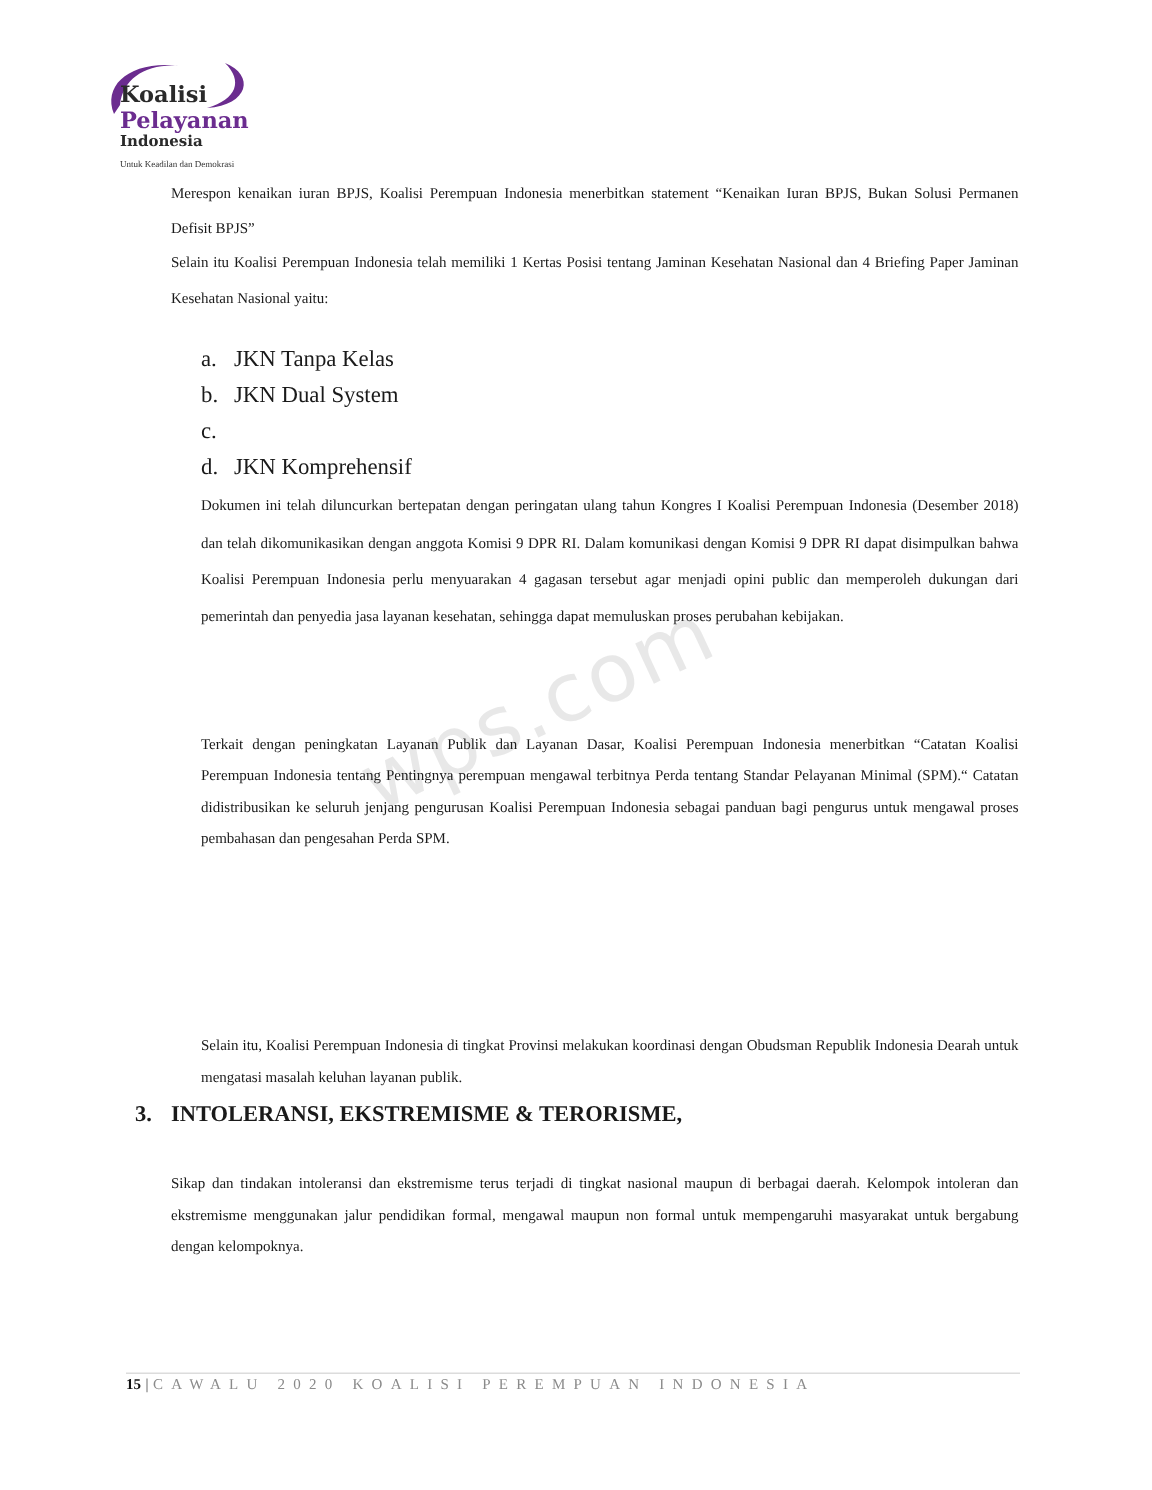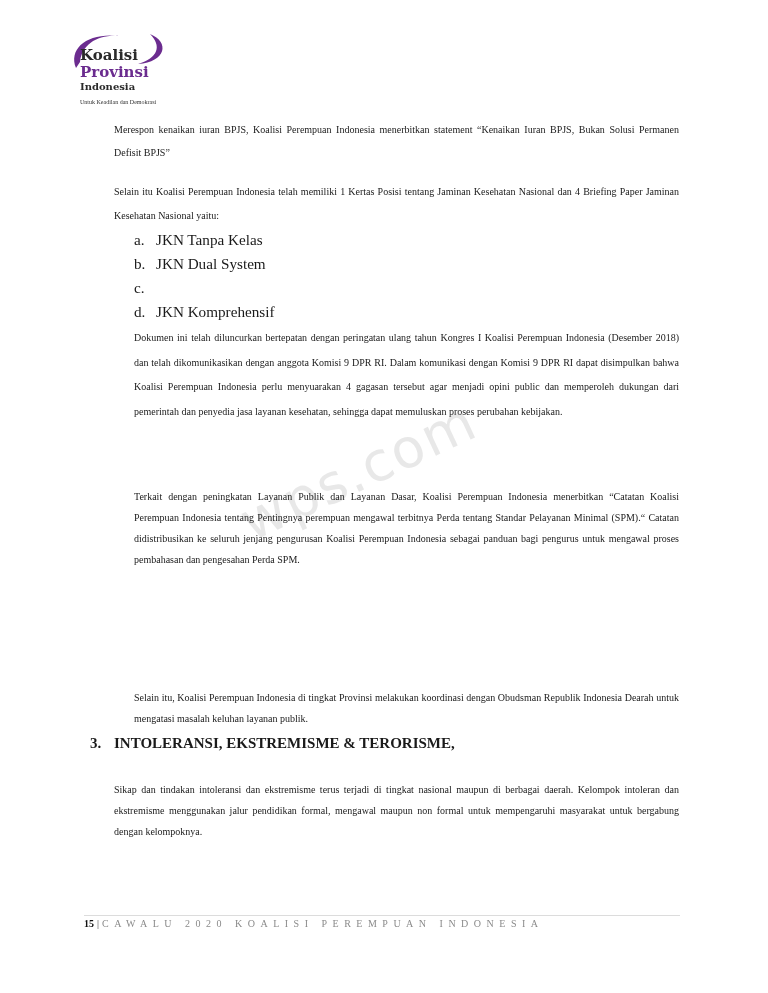--- a/index.html
+++ b/index.html
@@ -1,38 +1,38 @@
 <!DOCTYPE html>
 <html><head>
   <meta charset="utf-8">
   <style>
     html, body { margin: 0; padding: 0; background: #ffffff; }
     body {
       width: 768px; height: 993px; position: relative; overflow: hidden;
       font-family: "DejaVu Serif", "Liberation Serif", serif;
       color: #1a1a1a;
     }
-    .logo { position: absolute; left: 58px; top: 28px; width: 130px; height: 80px; }
+    .logo { position: absolute; left: 58px; top: 36px; width: 130px; height: 80px; }
     .logo svg { position: absolute; left: 0; top: 0; }
     .logo .l1, .logo .l2, .logo .l3 {
       position: absolute; font-family: "DejaVu Serif", serif; font-weight: bold; line-height: 1;
     }
     .logo .l1 { left: 22px; top: 20px; font-size: 15px; color: #2a2a2a; }
     .logo .l2 { left: 22px; top: 37px; font-size: 15px; color: #6b2c8f; }
     .logo .l3 { left: 22px; top: 54px; font-size: 10px; color: #2a2a2a; }
     .logo .tag {
       position: absolute; left: 22px; top: 71px; font-size: 6px; color: #333;
       font-family: "Liberation Serif", serif; white-space: nowrap;
     }
     .txt {
       position: absolute; font-family: "Liberation Serif", serif; font-size: 10px;
       text-align: justify; text-align-last: left;
     }
     .p1 { left: 114px; top: 118px; width: 565px; line-height: 23px; }
-    .p2 { left: 114px; top: 180px; width: 565px; line-height: 24px; }
+    .p2 { left: 114px; top: 164px; width: 565px; line-height: 24px; }
     .list { position: absolute; left: 134px; top: 228px; font-family: "Liberation Serif", serif; font-size: 15.2px; line-height: 24px; margin: 0; padding: 0; list-style: none; }
     .list li { display: flex; }
     .list .mk { width: 22px; }
     .p3 { left: 134px; top: 326px; width: 545px; line-height: 24.5px; }
     .p4 { left: 134px; top: 486px; width: 545px; line-height: 21px; }
     .p5 { left: 134px; top: 659px; width: 545px; line-height: 21px; margin-top: 28px; }
     .h3 {
       position: absolute; left: 90px; top: 735px; font-family: "Liberation Serif", serif;
       font-size: 15px; font-weight: bold; display: flex;
     }
@@ -53,21 +53,21 @@
   </style>
 </head>
 <body>
 
 <div class="logo">
   <svg width="130" height="60" viewBox="0 0 130 60">
     <path d="M18 40 C 10 20, 30 4, 62 8 C 40 6, 24 16, 22 34 Z" fill="#6b2c8f"></path>
     <path d="M92 6 C 112 14, 108 34, 80 36 C 100 30, 104 18, 92 6 Z" fill="#6b2c8f"></path>
   </svg>
   <span class="l1">Koalisi</span>
-  <span class="l2">Provinsi</span>
+  <span class="l2">Pelayanan</span>
   <span class="l3">Indonesia</span>
   <span class="tag">Untuk Keadilan dan Demokrasi</span>
 </div>
 
 <div class="txt p1">Merespon kenaikan iuran BPJS, Koalisi Perempuan Indonesia menerbitkan statement “Kenaikan Iuran BPJS, Bukan Solusi Permanen Defisit BPJS”</div>
 <div class="txt p2">Selain itu Koalisi Perempuan Indonesia telah memiliki 1 Kertas Posisi tentang Jaminan Kesehatan Nasional dan 4 Briefing Paper Jaminan Kesehatan Nasional yaitu:</div>
 
 <ul class="list">
   <li>
     <span class="mk">a.</span>

